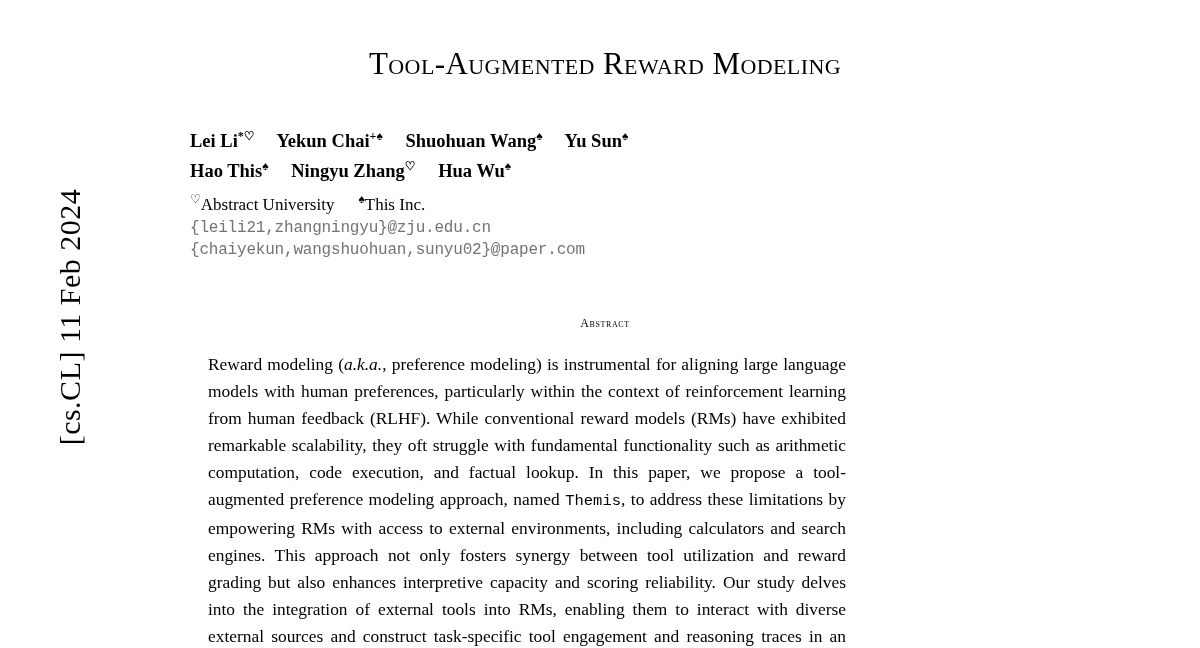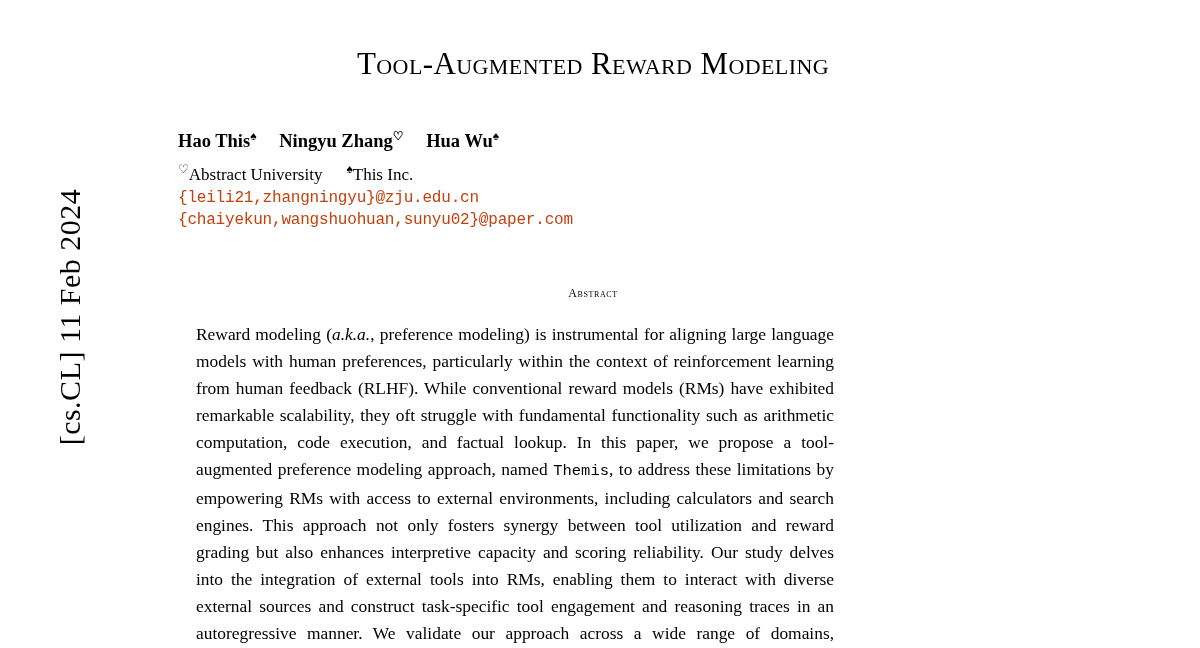--- a/index.html
+++ b/index.html
@@ -34,21 +34,21 @@
     text-align: center;
     font-family: "Liberation Serif", serif;
     font-size: 30px;
     letter-spacing: 0.5px;
     white-space: nowrap;
     color: #000;
   }
 
   .page {
     position: absolute;
-    left: 78px;
+    left: 90px;
     top: 0;
     width: 1110px;
     height: 648px;
   }
 
   .title {
     margin: 0;
     padding-top: 46px;
     text-align: center;
     font-family: "Liberation Serif", serif;
@@ -93,21 +93,21 @@
   }
   .affil-line .gap {
     display: inline-block;
     width: 24px;
   }
   .email {
     font-family: "Liberation Mono", monospace;
     font-size: 16px;
     line-height: 22.5px;
     letter-spacing: -0.2px;
-    color: #c2410c;
+    color: #737373;
   }
 
   .abstract-heading {
     text-align: center;
     font-family: "Liberation Serif", serif;
     font-variant: small-caps;
     font-size: 12px;
     letter-spacing: 0.6px;
     margin-top: 54px;
     width: 830px;
@@ -137,20 +137,26 @@
 <div class="arxiv-stamp">
   <div class="stamp-text">[cs.CL]  11 Feb 2024</div>
 </div>
 
 <div class="page">
 
   <h1 class="title">Tool-Augmented Reward Modeling</h1>
 
   <div class="authors">
     <div class="author-line">
+      <span>Lei Li</span><span class="sup">*♡</span><span class="sep"></span>
+      <span>Yekun Chai</span><span class="sup">+♠</span><span class="sep"></span>
+      <span>Shuohuan Wang</span><span class="sup">♠</span><span class="sep"></span>
+      <span>Yu Sun</span><span class="sup">♠</span>
+    </div>
+    <div class="author-line">
       <span>Hao This</span><span class="sup">♠</span><span class="sep"></span>
       <span>Ningyu Zhang</span><span class="sup">♡</span><span class="sep"></span>
       <span>Hua Wu</span><span class="sup">♠</span>
     </div>
 
     <div class="affil-line">
       <span class="sup-aff">♡</span><span>Abstract University</span><span class="gap"></span><span class="sup-aff">♠</span><span>This Inc.</span>
     </div>
 
     <div class="email">{leili21,zhangningyu}@zju.edu.cn</div>

